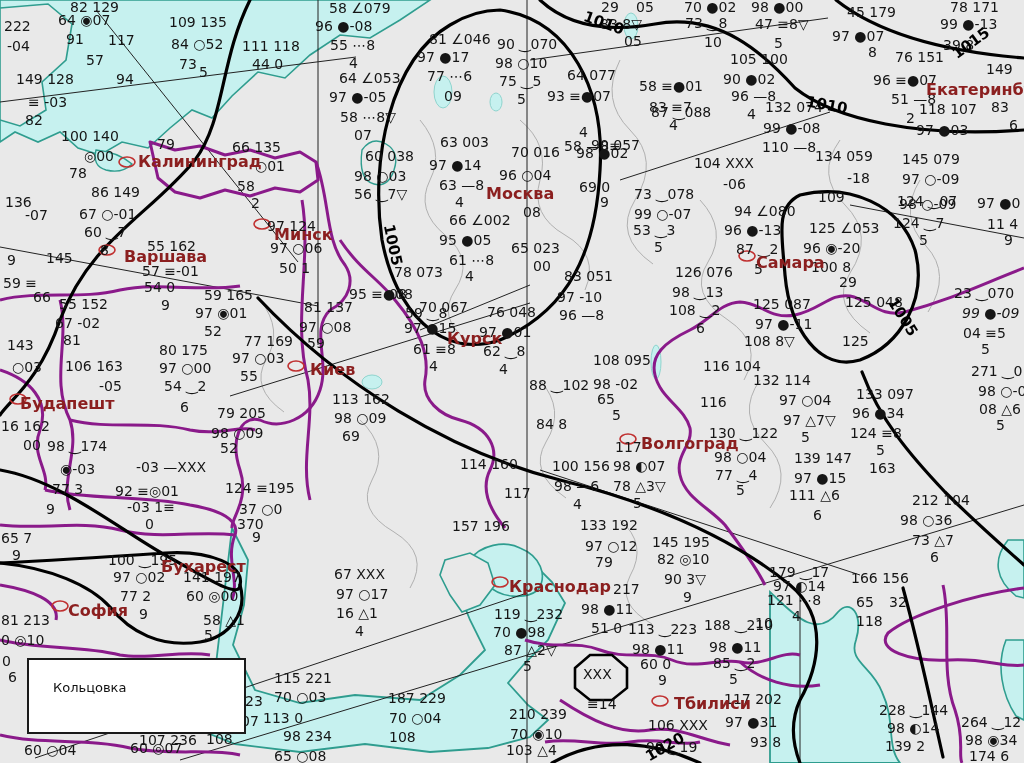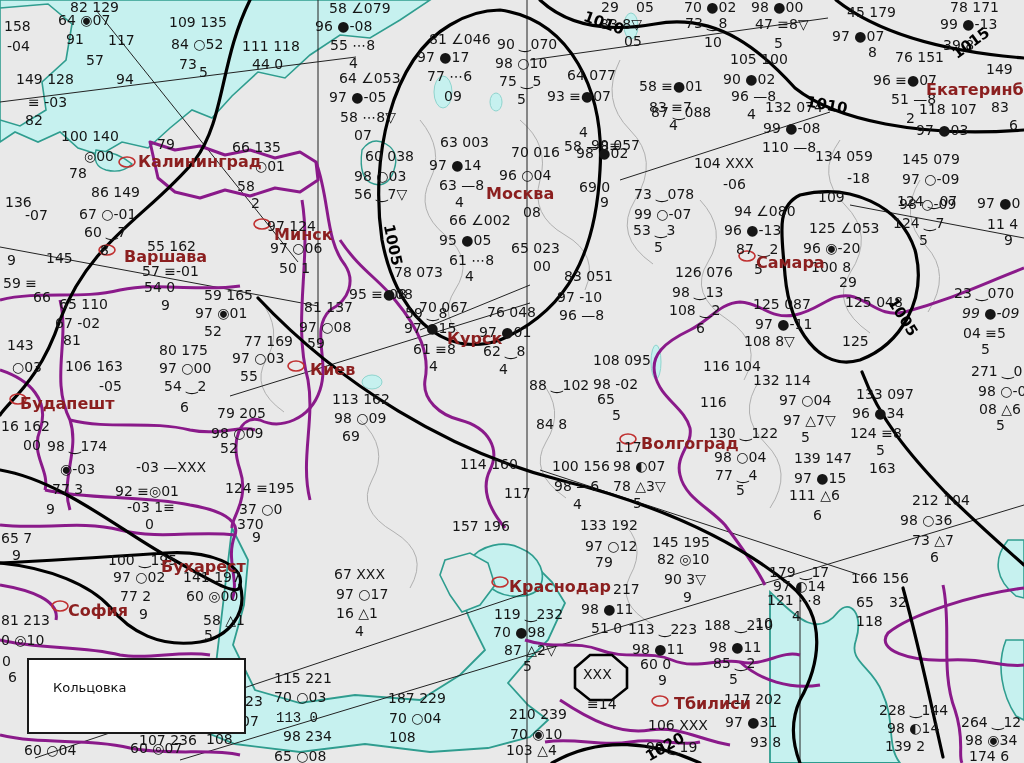--- a/index.html
+++ b/index.html
@@ -164,21 +164,21 @@
     <ellipse cx="18" cy="399" rx="8" ry="5"></ellipse>
     <ellipse cx="60" cy="606" rx="8" ry="5"></ellipse>
     <ellipse cx="500" cy="582" rx="8" ry="5"></ellipse>
     <ellipse cx="660" cy="701" rx="8" ry="5"></ellipse>
   </g>
 </svg>
 
 <div id="labels">
       <span class="st" style="left: 70px; top: 0px;">82 129</span>
       <span class="st" style="left: 58px; top: 13px;">64 ◉07</span>
-      <span class="st" style="left: 4px; top: 19px;">158</span>
+      <span class="st" style="left: 4px; top: 19px;">222</span>
       <span class="st" style="left: 7px; top: 39px;">-04</span>
       <span class="st" style="left: 66px; top: 32px;">91</span>
       <span class="st" style="left: 169px; top: 15px;">109 135</span>
       <span class="st" style="left: 171px; top: 37px;">84 ○52</span>
       <span class="st" style="left: 179px; top: 57px;">73</span>
       <span class="st" style="left: 199px; top: 65px;">5</span>
       <span class="st" style="left: 108px; top: 33px;">117</span>
       <span class="st" style="left: 86px; top: 53px;">57</span>
       <span class="st" style="left: 116px; top: 72px;">94</span>
       <span class="st" style="left: 16px; top: 72px;">149 128</span>
@@ -333,21 +333,21 @@
       <span class="st" style="left: 779px; top: 393px;">97 ○04</span>
       <span class="st" style="left: 709px; top: 426px;">130 ‿122</span>
       <span class="st" style="left: 460px; top: 457px;">114 160</span>
       <span class="st" style="left: 552px; top: 459px;">100 156</span>
       <span class="st" style="left: 613px; top: 459px;">98 ◐07</span>
       <span class="st" style="left: 554px; top: 479px;">98 —6</span>
       <span class="st" style="left: 573px; top: 497px;">4</span>
       <span class="st" style="left: 452px; top: 519px;">157 196</span>
       <span class="st" style="left: 504px; top: 486px;">117</span>
       <span class="st" style="left: 33px; top: 290px;">66</span>
-      <span class="st" style="left: 59px; top: 297px;">65 110</span>
+      <span class="st" style="left: 59px; top: 297px;">55 152</span>
       <span class="st" style="left: 55px; top: 316px;">67 -02</span>
       <span class="st" style="left: 63px; top: 333px;">81</span>
       <span class="st" style="left: 7px; top: 338px;">143</span>
       <span class="st" style="left: 12px; top: 360px;">○03</span>
       <span class="st" style="left: 65px; top: 359px;">106 163</span>
       <span class="st" style="left: 99px; top: 379px;">-05</span>
       <span class="st" style="left: 1px; top: 419px;">16 162</span>
       <span class="st" style="left: 23px; top: 438px;">00</span>
       <span class="st" style="left: 47px; top: 439px;">98 ‿174</span>
       <span class="st" style="left: 144px; top: 280px;">54 0</span>
@@ -442,21 +442,21 @@
       <span class="st" style="left: 930px; top: 550px;">6</span>
       <span class="st" style="left: 580px; top: 518px;">133 192</span>
       <span class="st" style="left: 585px; top: 539px;">97 ○12</span>
       <span class="st" style="left: 652px; top: 535px;">145 195</span>
       <span class="st" style="left: 334px; top: 567px;">67 XXX</span>
       <span class="st" style="left: 336px; top: 587px;">97 ○17</span>
       <span class="st" style="left: 336px; top: 606px;">16 △1</span>
       <span class="st" style="left: 355px; top: 624px;">4</span>
       <span class="st" style="left: 274px; top: 671px;">115 221</span>
       <span class="st" style="left: 274px; top: 690px;">70 ○03</span>
-      <span class="st" style="left: 276px; top: 711px; font-family: Liberation Mono, monospace;">113 0</span>
+      <span class="st" style="left: 263px; top: 711px;">113 0</span>
       <span class="st" style="left: 283px; top: 729px;">98 234</span>
       <span class="st" style="left: 274px; top: 749px;">65 ○08</span>
       <span class="st" style="left: 388px; top: 691px;">187 229</span>
       <span class="st" style="left: 389px; top: 711px;">70 ○04</span>
       <span class="st" style="left: 389px; top: 730px;">108</span>
       <span class="st" style="left: 595px; top: 555px;">79</span>
       <span class="st" style="left: 657px; top: 552px;">82 ◎10</span>
       <span class="st" style="left: 664px; top: 572px;">90 3▽</span>
       <span class="st" style="left: 683px; top: 590px;">9</span>
       <span class="st" style="left: 613px; top: 582px;">217</span>

